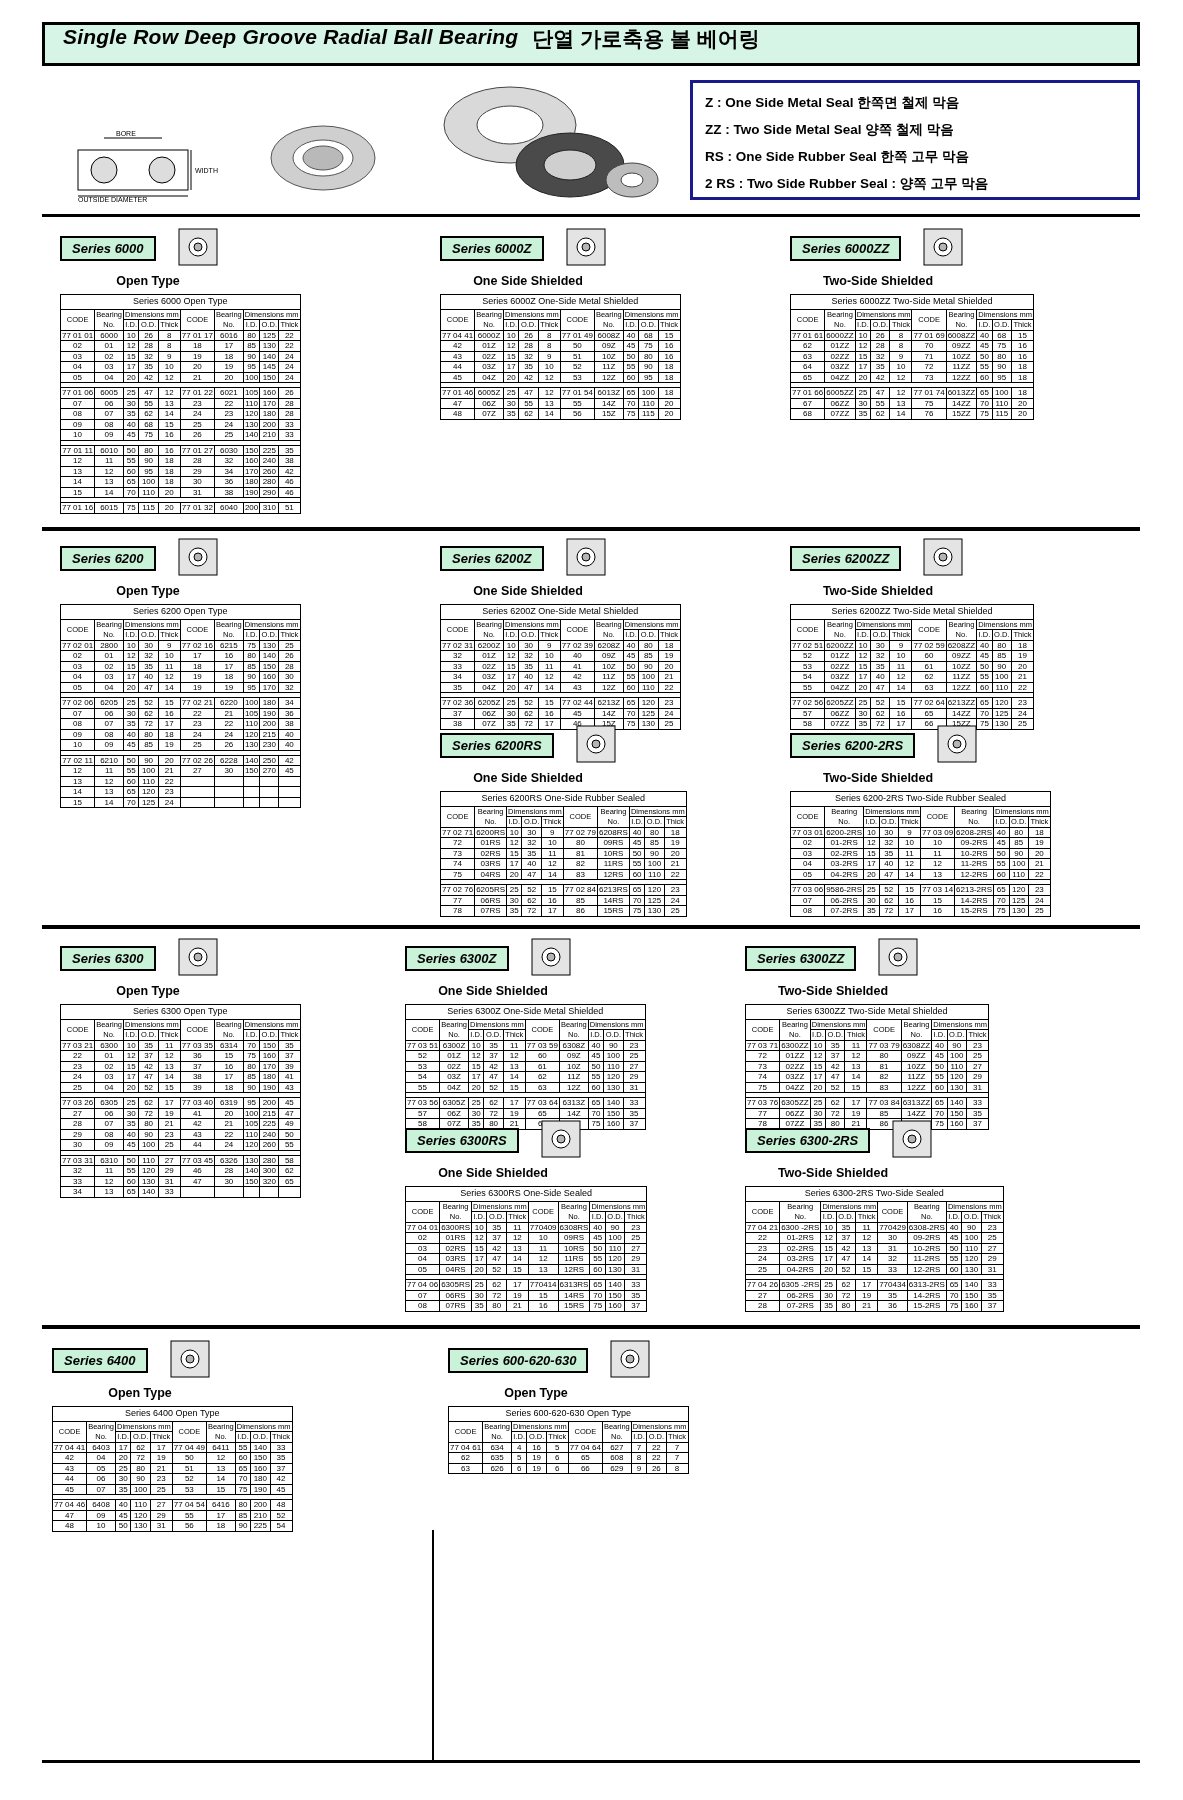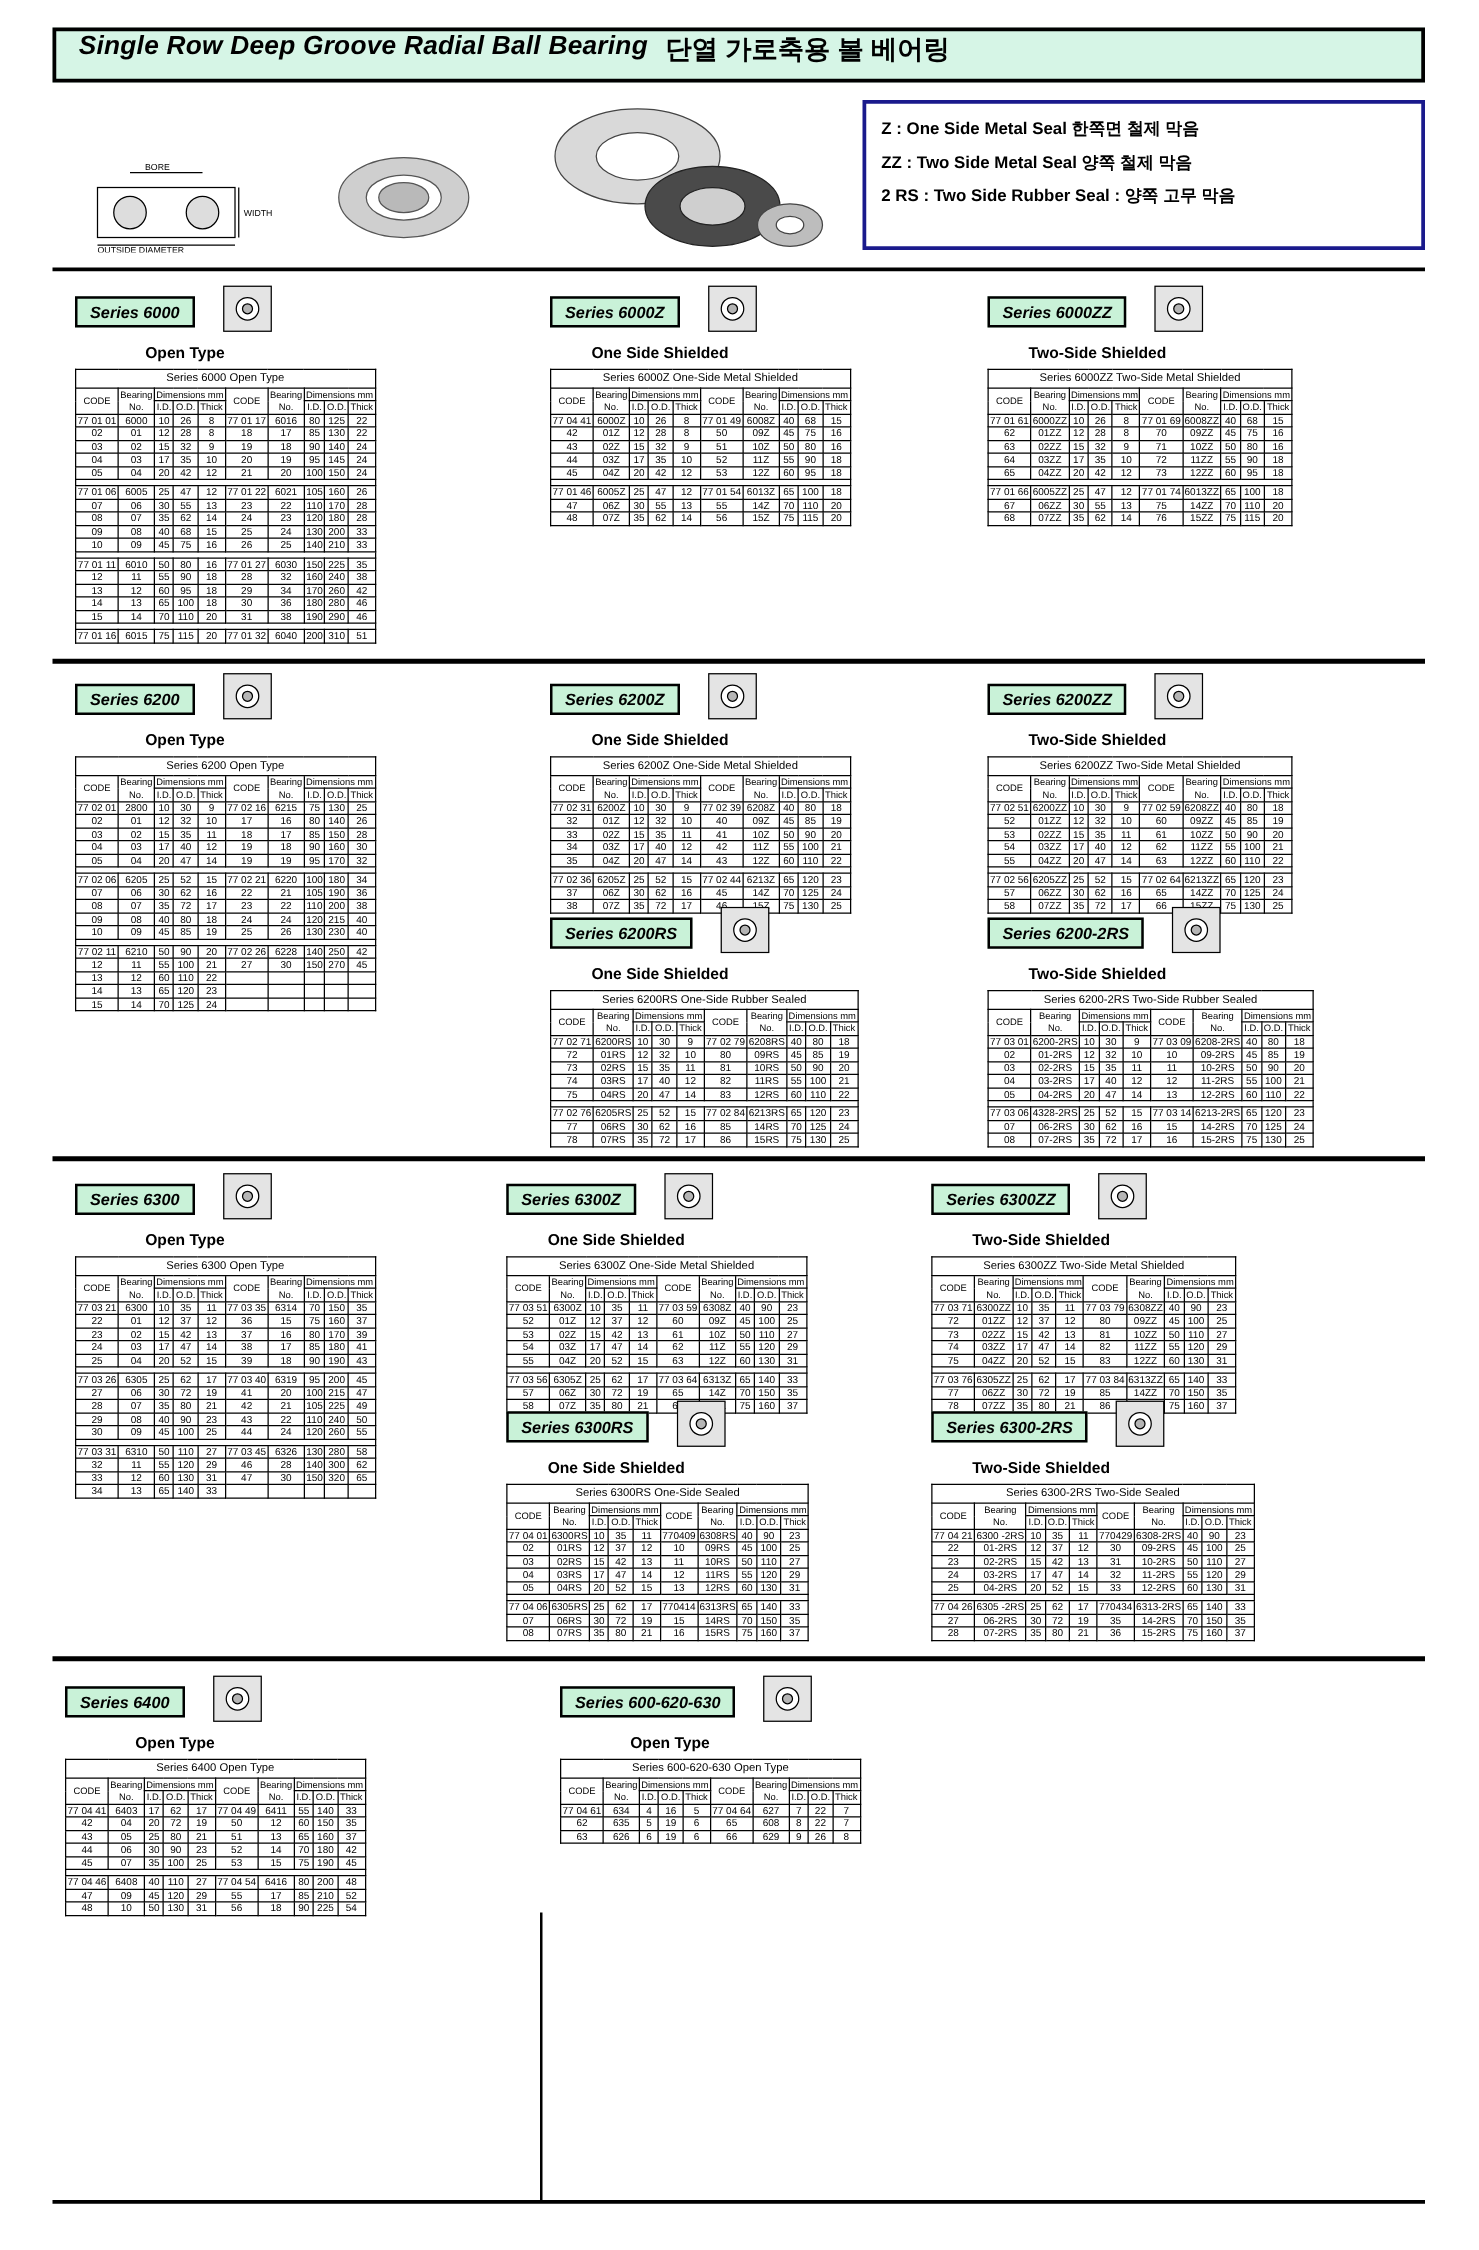--- a/index.html
+++ b/index.html
@@ -89,20 +89,21 @@
       <ellipse cx="150" cy="85" rx="54" ry="32" fill="#4a4a4a" stroke="#222"></ellipse>
       <ellipse cx="150" cy="85" rx="26" ry="15" fill="#cfcfcf" stroke="#222"></ellipse>
       <ellipse cx="212" cy="100" rx="26" ry="17" fill="#bdbdbd" stroke="#444"></ellipse>
       <ellipse cx="212" cy="100" rx="11" ry="7" fill="#fff" stroke="#444"></ellipse>
     </svg>
   </div>
 
   <div class="legend">
     <div>Z : One Side Metal Seal 한쪽면 철제 막음</div>
     <div>ZZ : Two Side Metal Seal 양쪽 철제 막음</div>
+    <div>RS : One Side Rubber Seal 한쪽 고무 막음</div>
     <div>2 RS : Two Side Rubber Seal : 양쪽 고무 막음</div>
   </div>
 
   <div class="sepline" style="left:42px;top:214px;width:1098px;height:3px;"></div>
   <div class="sepline" style="left:42px;top:527px;width:1098px;height:4px;"></div>
   <div class="sepline" style="left:42px;top:925px;width:1098px;height:4px;"></div>
   <div class="sepline" style="left:42px;top:1325px;width:1098px;height:4px;"></div>
   <div class="sepline" style="left:42px;top:1760px;width:1098px;height:3px;"></div>
   <div class="sepline" style="left:432px;top:1530px;width:2px;height:230px;"></div>
 
@@ -1284,21 +1285,21 @@
             <td>12-2RS</td>
             <td>60</td>
             <td>110</td>
             <td>22</td>
           </tr>
           <tr class="rowgap">
             <td colspan="10"></td>
           </tr>
           <tr>
             <td>77 03 06</td>
-            <td>4328-2RS</td>
+            <td>9586-2RS</td>
             <td>25</td>
             <td>52</td>
             <td>15</td>
             <td>77 03 14</td>
             <td>6213-2RS</td>
             <td>65</td>
             <td>120</td>
             <td>23</td>
           </tr>
           <tr>

